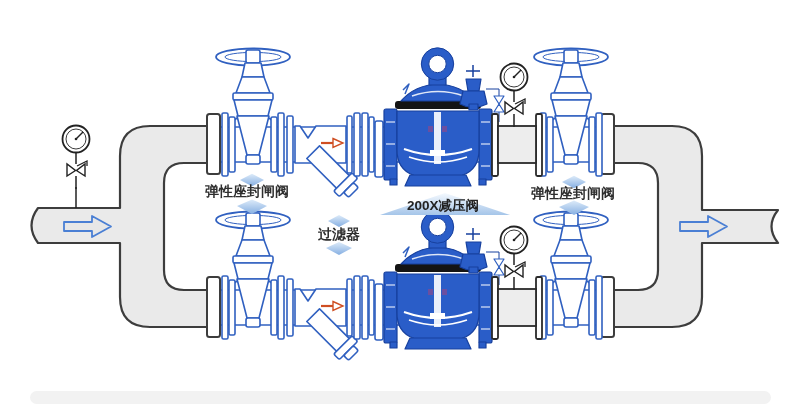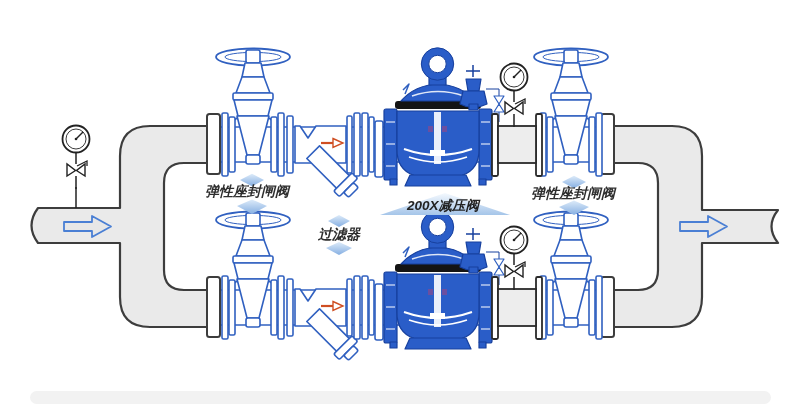--- a/index.html
+++ b/index.html
@@ -1,17 +1,17 @@
 <!DOCTYPE html>
 <html><head>
 <meta charset="utf-8">
 <style>
   html,body{margin:0;padding:0;background:#fff;}
   .stage{position:relative;width:799px;height:404px;background:#ffffff;overflow:hidden;
-         font-family:"Liberation Sans",sans-serif;font-style:italic;}
+         font-family:"Liberation Sans",sans-serif;}
   svg{position:absolute;inset:0;display:block;}
   text.lbl{font-family:"Liberation Sans","DejaVu Sans",sans-serif;font-size:14px;font-weight:600;fill:#2e2e2e;}
   text.lbl-banner{font-family:"Liberation Sans","DejaVu Sans",sans-serif;font-size:13.5px;font-weight:600;fill:#222;}
 </style>
 </head>
 <body>
 
 <div class="stage">
 <svg viewBox="0 0 799 404" width="799" height="404">
   <defs>

